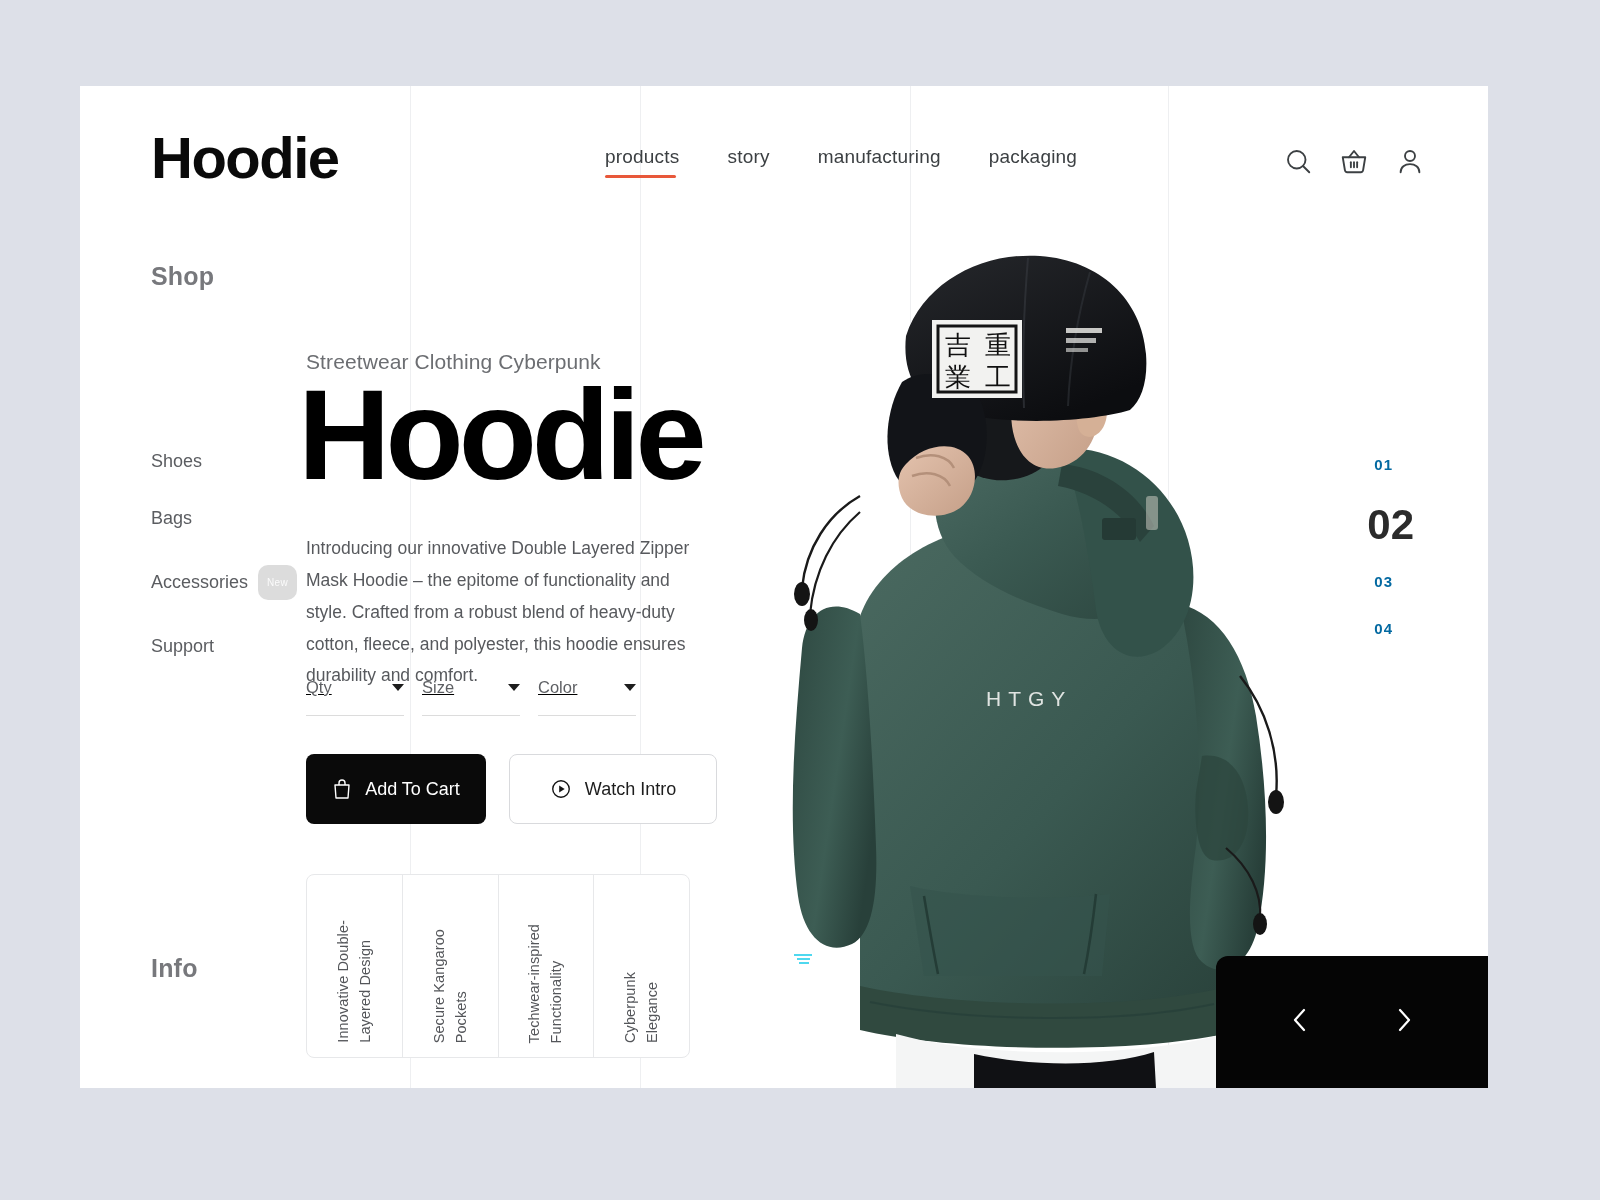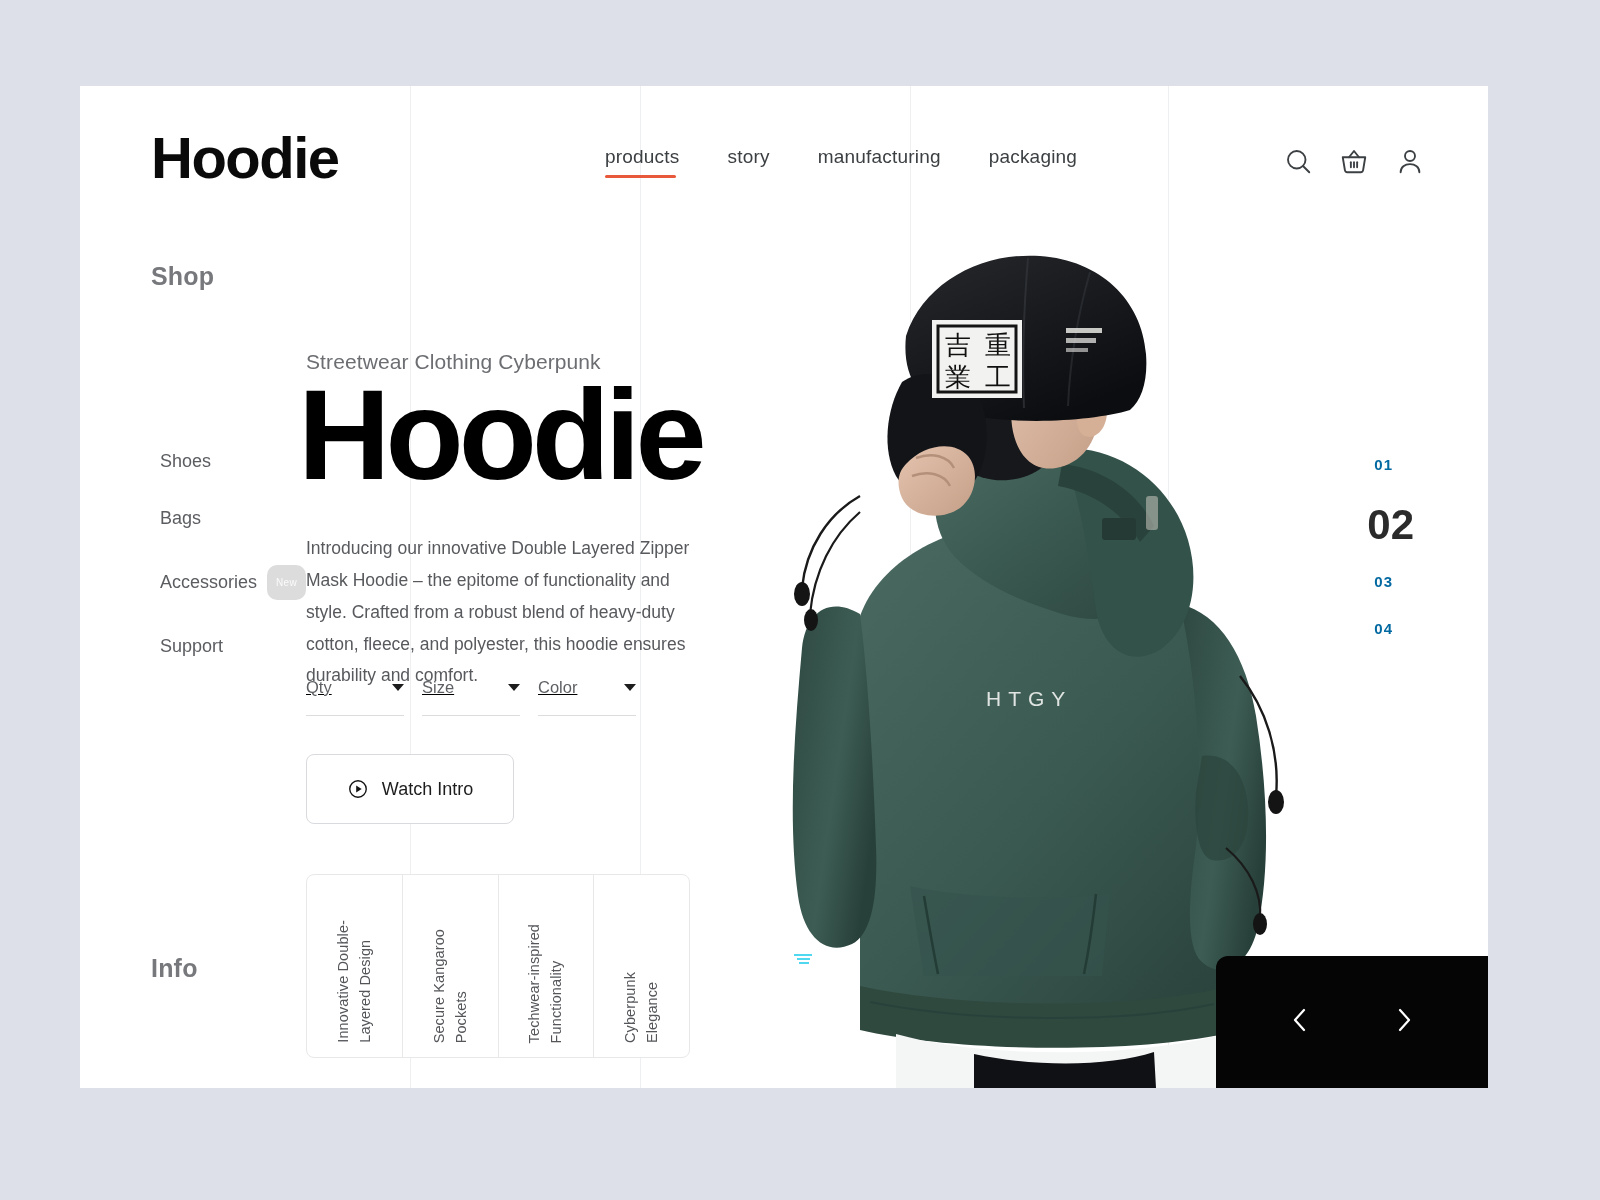--- a/index.html
+++ b/index.html
@@ -48,21 +48,21 @@
   .ic{ width:30px; height:30px; display:block; cursor:pointer; }
   .ic svg{ width:100%; height:100%; display:block; }
 
   
   .rail-title{
     position:absolute; left:71px;
     font-size:25px; font-weight:700; color:#77787c; letter-spacing:.2px;
   }
   #shop-title{ top:176px; }
   #info-title{ top:868px; }
-  .rail-links{ position:absolute; left:80px; top:365px; width:230px; }
+  .rail-links{ position:absolute; left:71px; top:365px; width:230px; }
   .rail-link{
     font-size:18px; color:#5b5d61; margin-bottom:36px;
     display:flex; align-items:center; gap:10px; cursor:pointer;
   }
   .badge-new{
     display:inline-block; background:#dcdcdc; color:#fbfbfb;
     font-size:10px; padding:12px 9px; border-radius:10px; letter-spacing:.3px;
   }
 
   
@@ -234,20 +234,29 @@
       <span>Size</span>
       <i class="caret"></i>
     </div>
     <div class="select">
       <span>Color</span>
       <i class="caret"></i>
     </div>
   </div>
 
   <div class="btn-row">
+    <div class="btn btn-primary">
+      <span>
+        <svg width="20" height="22" viewBox="0 0 20 22" fill="none" stroke="#ffffff" stroke-width="1.4" stroke-linejoin="round">
+          <path d="M3 7h14l-1 13H4L3 7z"></path>
+          <path d="M7 7V5a3 3 0 0 1 6 0v2"></path>
+        </svg>
+      </span>
+      <span>Add To Cart</span>
+    </div>
     <div class="btn btn-secondary">
       <span>
         <svg width="22" height="22" viewBox="0 0 24 24" fill="none" stroke="#141414" stroke-width="1.5">
           <circle cx="12" cy="12" r="9"></circle>
           <path d="M10 8.3l6 3.7-6 3.7V8.3z" fill="#141414" stroke="none"></path>
         </svg>
       </span>
       <span>Watch Intro</span>
     </div>
   </div>

